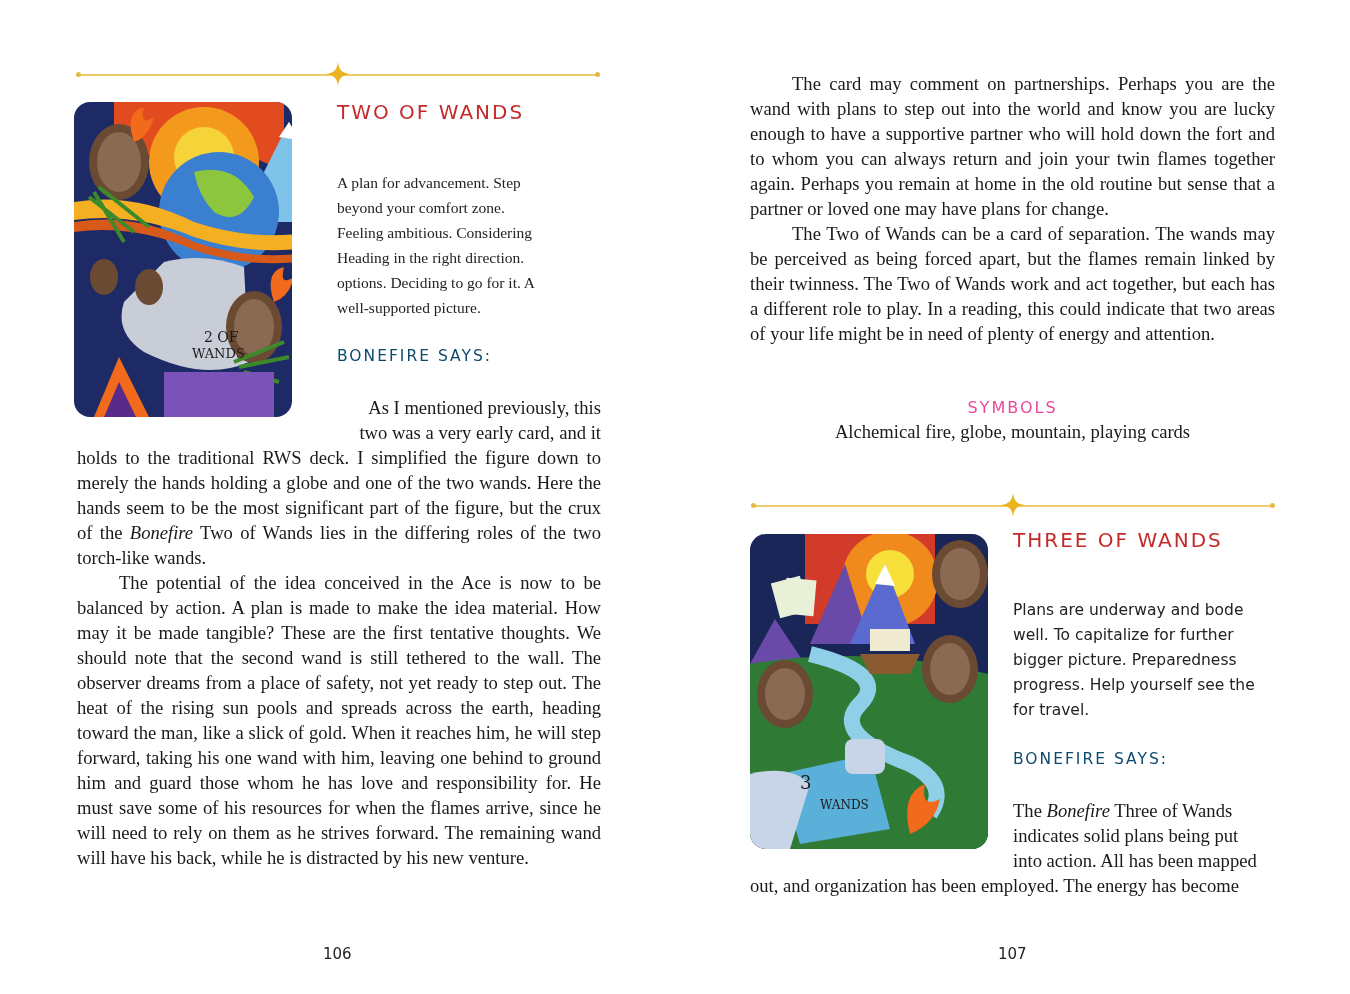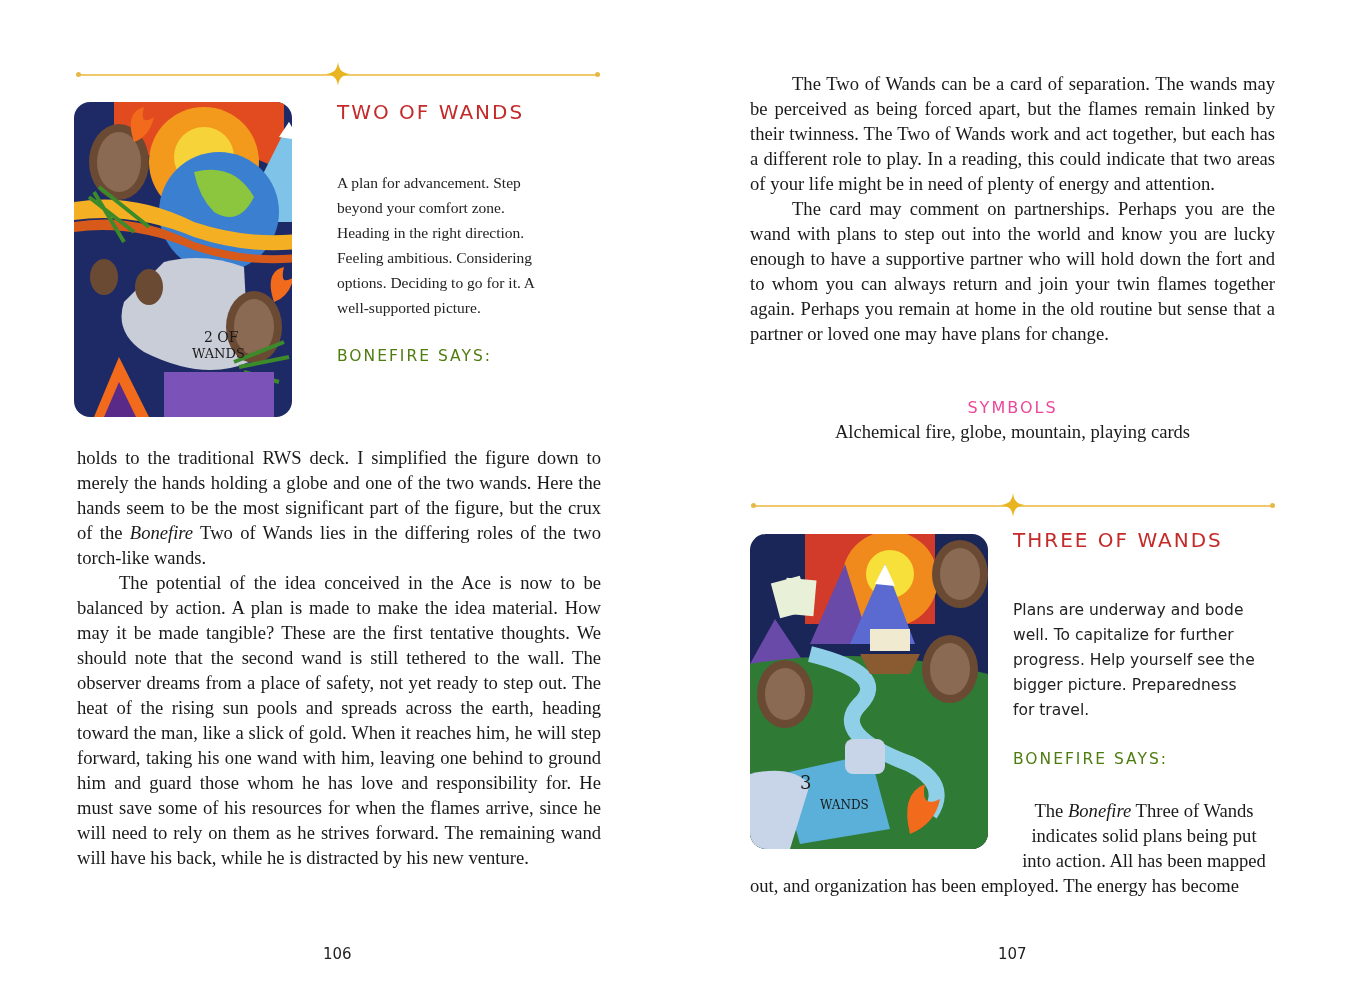--- a/index.html
+++ b/index.html
@@ -12,21 +12,21 @@
   .divider .line { position: absolute; left: 0; right: 0; top: 5px; height: 2px; background: #efc96a; }
   .divider .dot { position: absolute; top: 3px; width: 5px; height: 5px; border-radius: 50%; background: #e6b848; }
   .divider .dot.l { left: -1px; }
   .divider .dot.r { right: -1px; }
   .divider .star { position: absolute; top: -7px; width: 24px; height: 24px; margin-left: -12px; }
 
   .card { position: absolute; border-radius: 16px; overflow: hidden; }
 
   .title { position: absolute; font-family: "DejaVu Sans", sans-serif; font-weight: normal; color: #c42a2a; letter-spacing: 2px; font-size: 20px; white-space: nowrap; }
   .keywords { position: absolute; font-family: "DejaVu Sans", sans-serif; font-size: 15.5px; line-height: 25px; color: #222; }
-  .subhead { position: absolute; font-family: "DejaVu Sans", sans-serif; color: #4d7c0f; font-size: 15.5px; letter-spacing: 2px; white-space: nowrap; }
+  .subhead { position: absolute; font-family: "DejaVu Sans", sans-serif; color: #0c4a6e; font-size: 15.5px; letter-spacing: 2px; white-space: nowrap; }
 
   .serif { font-family: "Liberation Serif", serif; font-size: 18.6px; line-height: 25px; color: #1a1a1a; text-align: justify; }
   .serif p { margin: 0; }
   .serif .indent { text-indent: 42px; }
   .serif em { font-style: italic; }
   .block { position: absolute; }
 
   .page-number { position: absolute; top: 945px; font-family: "DejaVu Sans", sans-serif; font-size: 15px; color: #222; }
 
   .symbols-head { position: absolute; font-family: "DejaVu Sans", sans-serif; color: #ec4899; font-size: 16px; letter-spacing: 2px; text-align: center; }
@@ -75,42 +75,46 @@
       <text x="130" y="240" font-family="DejaVu Serif, serif" font-size="14" fill="#1a1a1a">2 OF</text>
       <text x="118" y="256" font-family="DejaVu Serif, serif" font-size="13" fill="#1a1a1a">WANDS</text>
     </svg>
   </div>
 
   <div class="title" style="left:337px; top:100px;">TWO OF WANDS</div>
 
   <div class="keywords" style="left:337px; top:170px; width:265px;font-family:Liberation Serif, serif;">
     <div>A plan for advancement. Step</div>
     <div>beyond your comfort zone.</div>
+    <div>Feeling ambitious. Considering</div>
     <div>Heading in the right direction.</div>
-    <div>Feeling ambitious. Considering</div>
     <div>options. Deciding to go for it. A</div>
     <div>well-supported picture.</div>
   </div>
 
   <div class="subhead" style="left:337px; top:347px;">BONEFIRE SAYS:</div>
 
+  <div class="block serif" style="left:337px; top:395px; width:264px; text-align:right;">
+    <div>As I mentioned previously, this</div>
+    <div>two was a very early card, and it</div>
+  </div>
 
   <div class="block serif" style="left:77px; top:445px; width:524px;">
     <p><span>holds to the traditional RWS deck. I simplified the figure down to merely the hands holding a globe and one of the two wands. Here the hands seem to be the most significant part of the figure, but the crux of the </span><em>Bonefire</em><span> Two of Wands lies in the differing roles of the two torch-like wands.</span></p>
     <p class="indent">The potential of the idea conceived in the Ace is now to be balanced by action. A plan is made to make the idea material. How may it be made tangible? These are the first tentative thoughts. We should note that the second wand is still tethered to the wall. The observer dreams from a place of safety, not yet ready to step out. The heat of the rising sun pools and spreads across the earth, heading toward the man, like a slick of gold. When it reaches him, he will step forward, taking his one wand with him, leaving one behind to ground him and guard those whom he has love and responsibility for. He must save some of his resources for when the flames arrive, since he will need to rely on them as he strives forward. The remaining wand will have his back, while he is distracted by his new venture.</p>
   </div>
 
   <div class="page-number" style="left:323px;">106</div>
 </div>
 
 <div class="page right">
 
   <div class="block serif" style="left:75px; top:71px; width:525px;">
+    <p class="indent">The card may comment on partnerships. Perhaps you are the wand with plans to step out into the world and know you are lucky enough to have a supportive partner who will hold down the fort and to whom you can always return and join your twin flames together again. Perhaps you remain at home in the old routine but sense that a partner or loved one may have plans for change.</p>
     <p class="indent">The Two of Wands can be a card of separation. The wands may be perceived as being forced apart, but the flames remain linked by their twinness. The Two of Wands work and act together, but each has a different role to play. In a reading, this could indicate that two areas of your life might be in need of plenty of energy and attention.</p>
-    <p class="indent">The card may comment on partnerships. Perhaps you are the wand with plans to step out into the world and know you are lucky enough to have a supportive partner who will hold down the fort and to whom you can always return and join your twin flames together again. Perhaps you remain at home in the old routine but sense that a partner or loved one may have plans for change.</p>
   </div>
 
   <div class="symbols-head" style="left:75px; top:398px; width:525px;">SYMBOLS</div>
   <div class="symbols-list" style="left:75px; top:421px; width:525px;">Alchemical fire, globe, mountain, playing cards</div>
 
   <div class="divider" style="left:77px; top:500px; width:522px;">
     <div class="line"></div>
     <div class="dot l"></div>
     <div class="dot r"></div>
     <svg class="star" style="left:261px;" viewBox="0 0 24 24">
@@ -147,28 +151,28 @@
       <text x="50" y="255" font-family="DejaVu Serif, serif" font-size="18" fill="#1a1a1a">3</text>
       <text x="70" y="275" font-family="DejaVu Serif, serif" font-size="12" fill="#1a1a1a">WANDS</text>
     </svg>
   </div>
 
   <div class="title" style="left:338px; top:528px;">THREE OF WANDS</div>
 
   <div class="keywords" style="left:338px; top:598px; width:265px;">
     <div>Plans are underway and bode</div>
     <div>well. To capitalize for further</div>
+    <div>bigger picture. Preparedness</div>
     <div>progress. Help yourself see the</div>
-    <div>bigger picture. Preparedness</div>
     <div>for travel.</div>
   </div>
 
   <div class="subhead" style="left:338px; top:750px;">BONEFIRE SAYS:</div>
 
-  <div class="block serif" style="left:338px; top:798px; width:262px; text-align:center;">
+  <div class="block serif" style="left:338px; top:798px; width:262px; text-align:left;">
     <div><span>The </span><em>Bonefire</em><span> Three of Wands</span></div>
     <div>indicates solid plans being put</div>
     <div>into action. All has been mapped</div>
   </div>
 
   <div class="block serif" style="left:75px; top:873px; width:525px; text-align:left; white-space:nowrap;">
     <div>out, and organization has been employed. The energy has become</div>
   </div>
 
   <div class="page-number" style="left:323px;">107</div>

